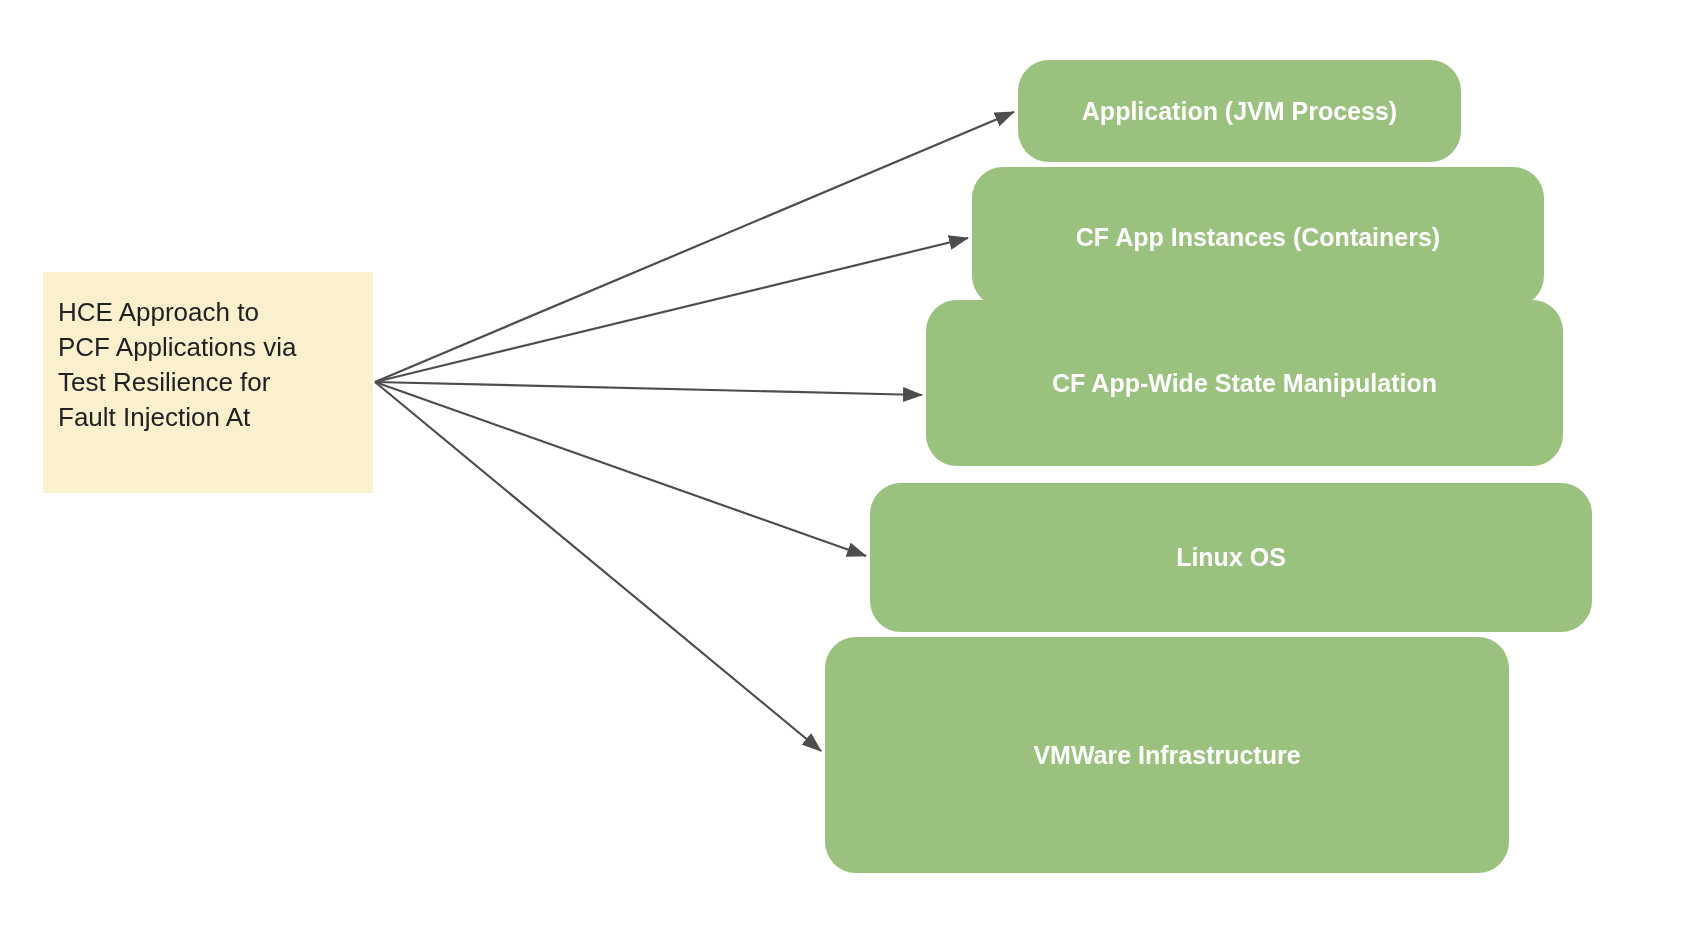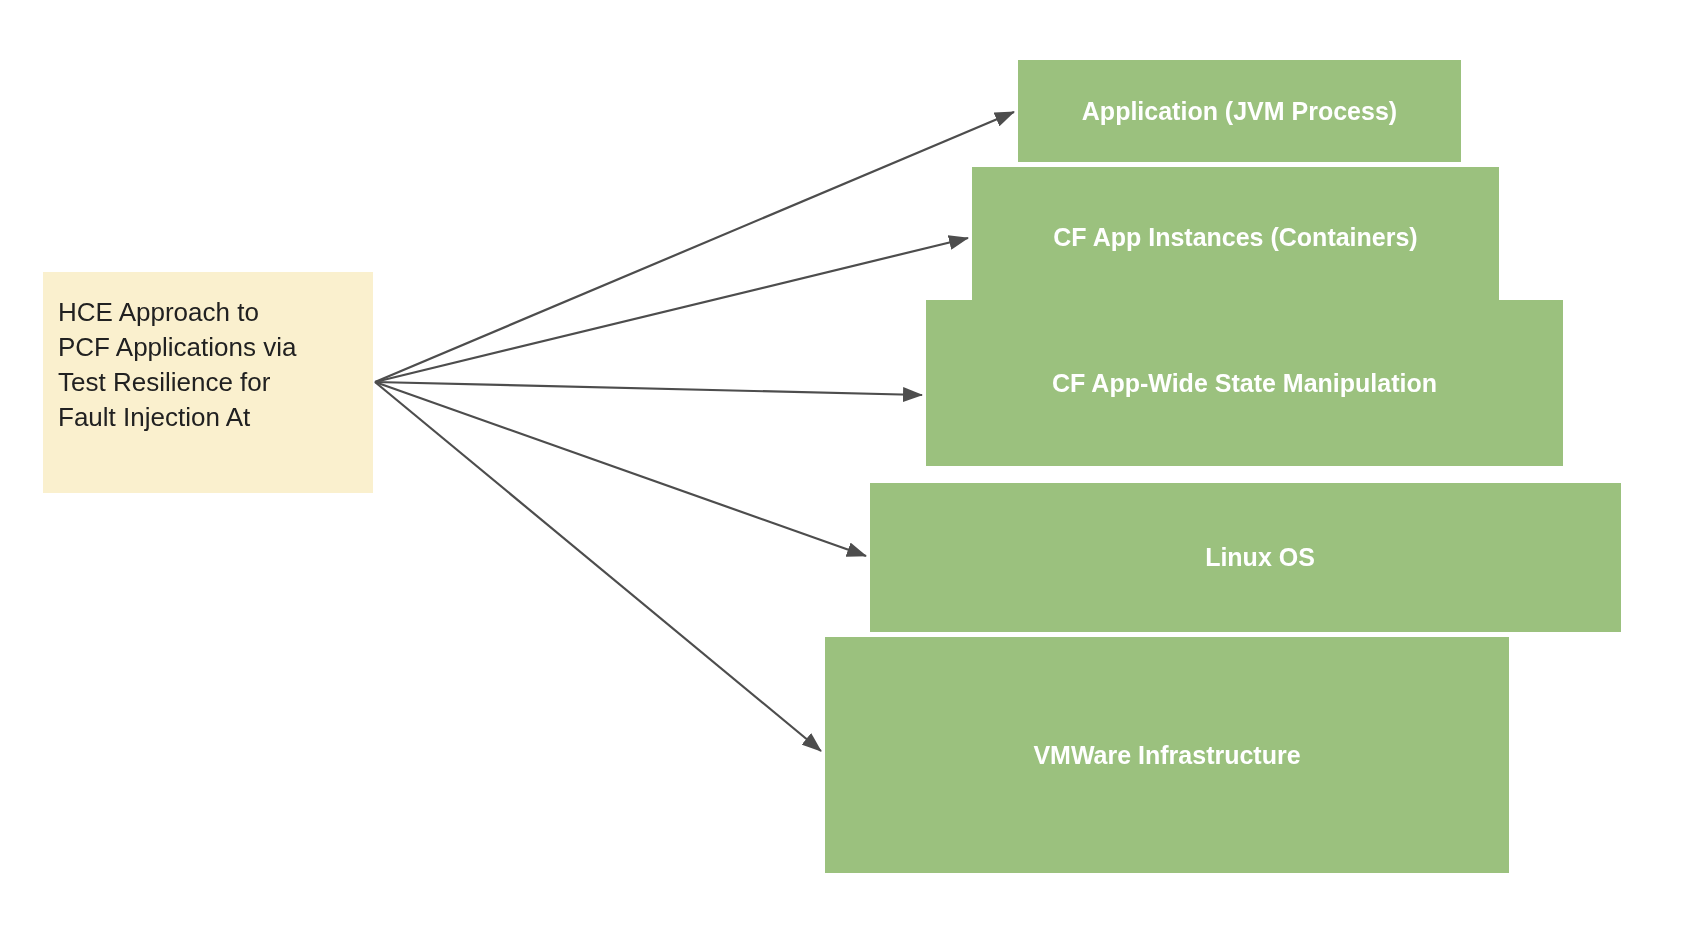--- a/index.html
+++ b/index.html
@@ -47,25 +47,26 @@
   .level {
     position: absolute;
     display: flex;
     align-items: center;
     justify-content: center;
     background: var(--level-box, #9bc17e);
     color: var(--level-text, #ffffff);
     font-size: 25px;
     font-weight: bold;
     text-align: center;
+    border-radius: 31px;
   }
   .lv1 { left: 1018px; top: 60px;  width: 443px; height: 102px; }
-  .lv2 { left: 972px;  top: 167px; width: 527px; height: 140px; text-align: right; }
+  .lv2 { left: 972px;  top: 167px; width: 572px; height: 140px; text-align: right; }
   .lv3 { left: 926px;  top: 300px; width: 637px; height: 166px; }
-  .lv4 { left: 870px;  top: 483px; width: 722px; height: 149px; padding-left: 29px; }
+  .lv4 { left: 870px;  top: 483px; width: 722px; height: 149px; }
   .lv5 { left: 825px;  top: 637px; width: 684px; height: 236px; }
 </style>
 </head>
 <body>
 
 <div class="canvas">
 
   <div class="source-box">
     <div>HCE Approach to</div>
     <div>PCF Applications via</div>

